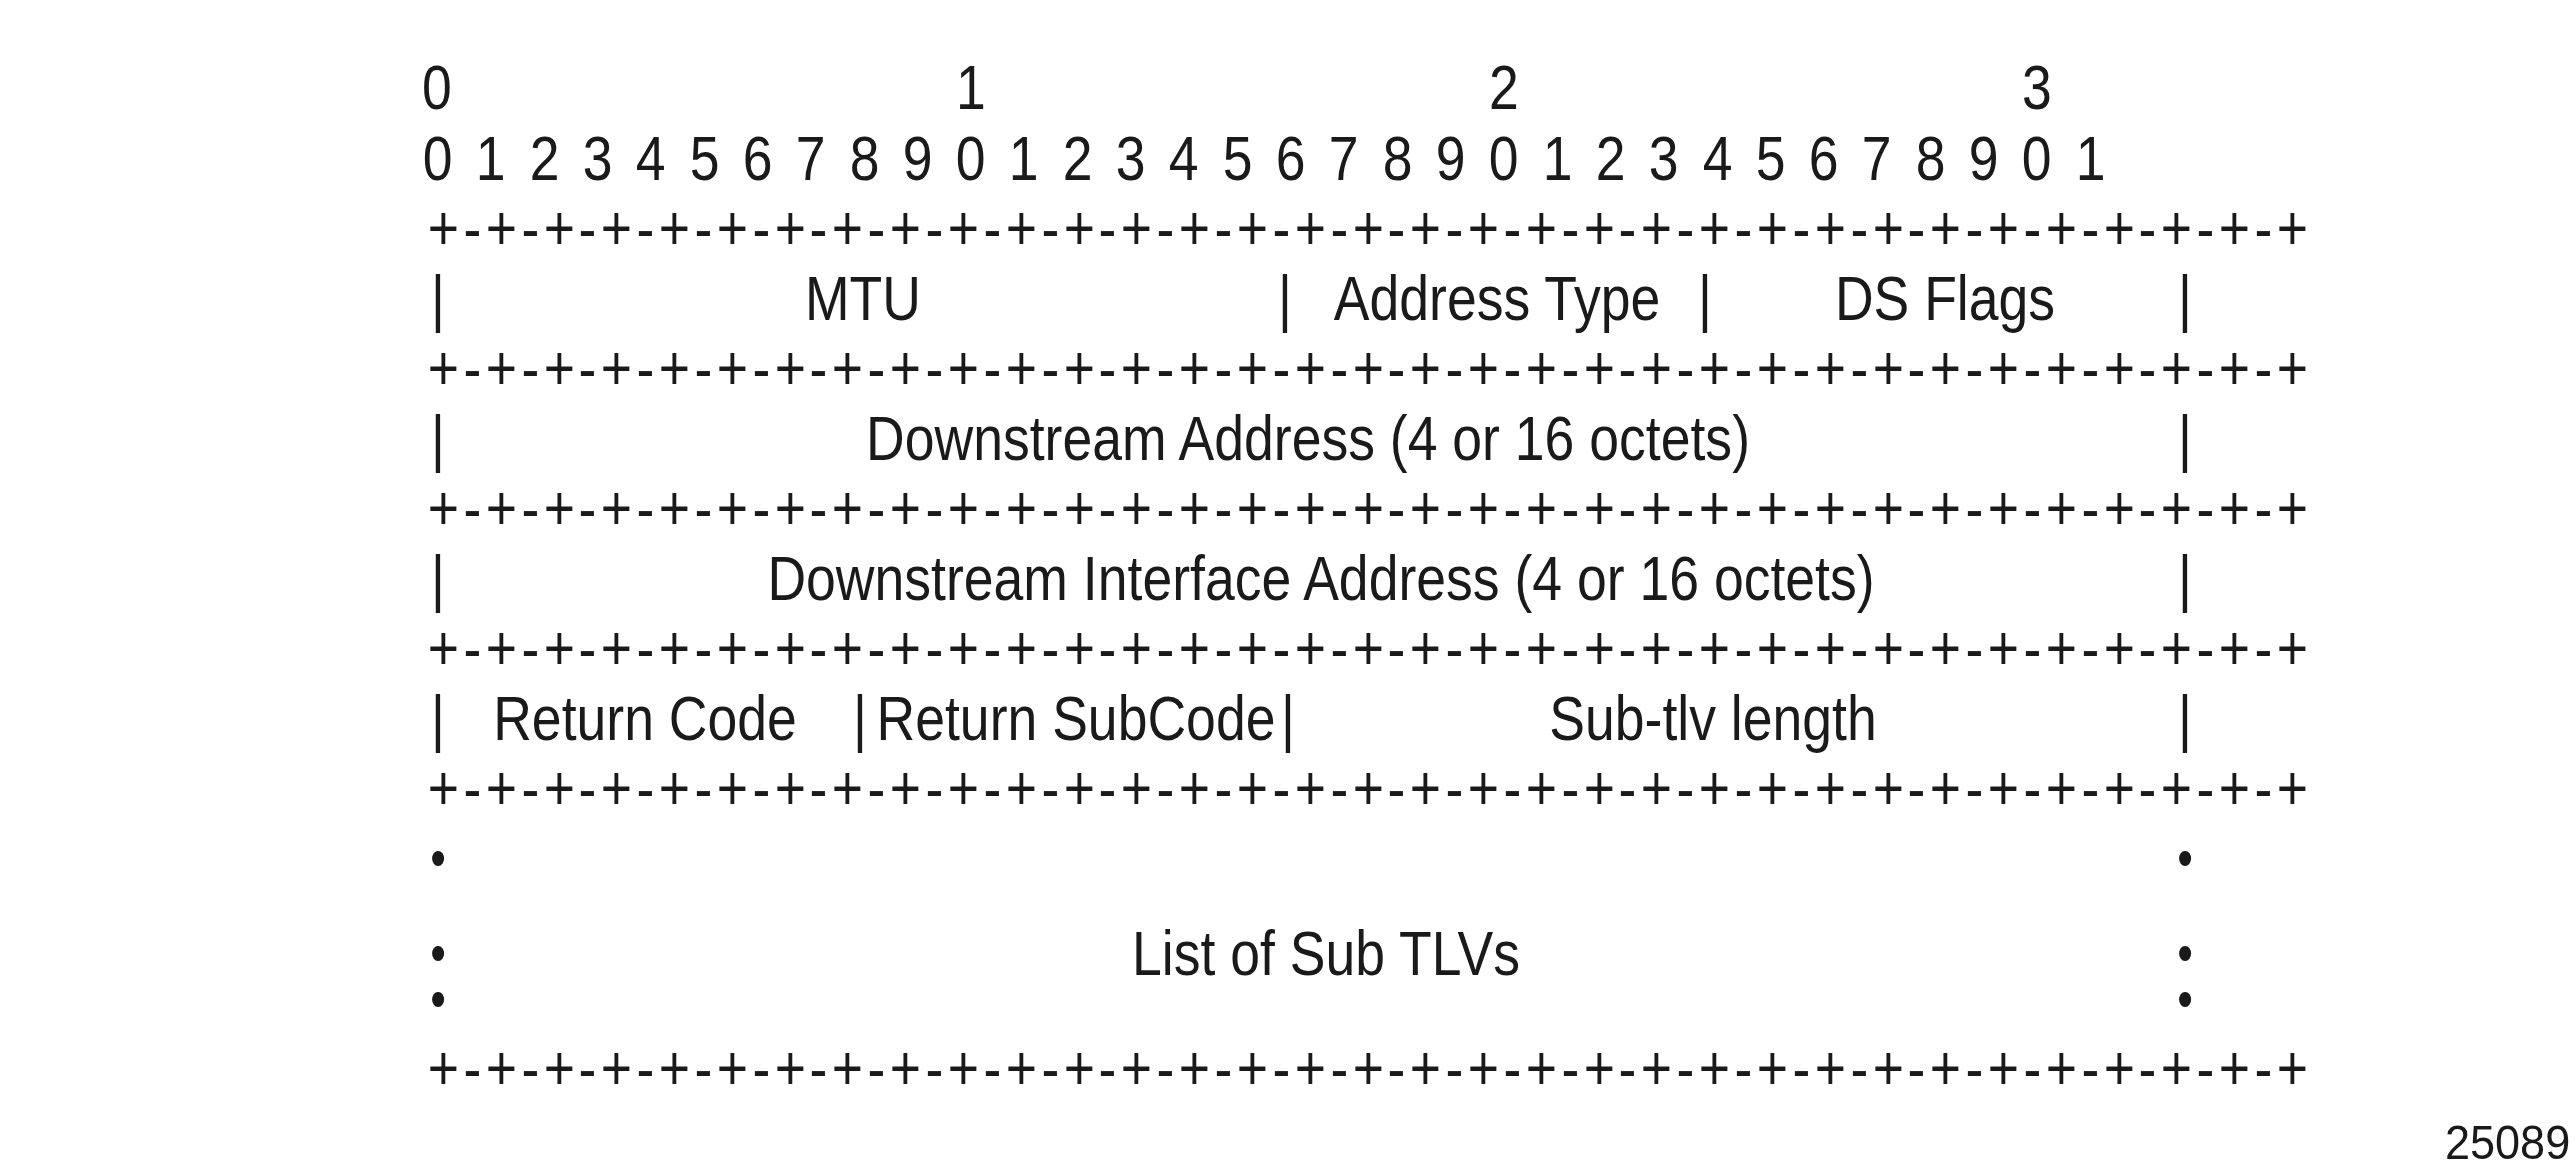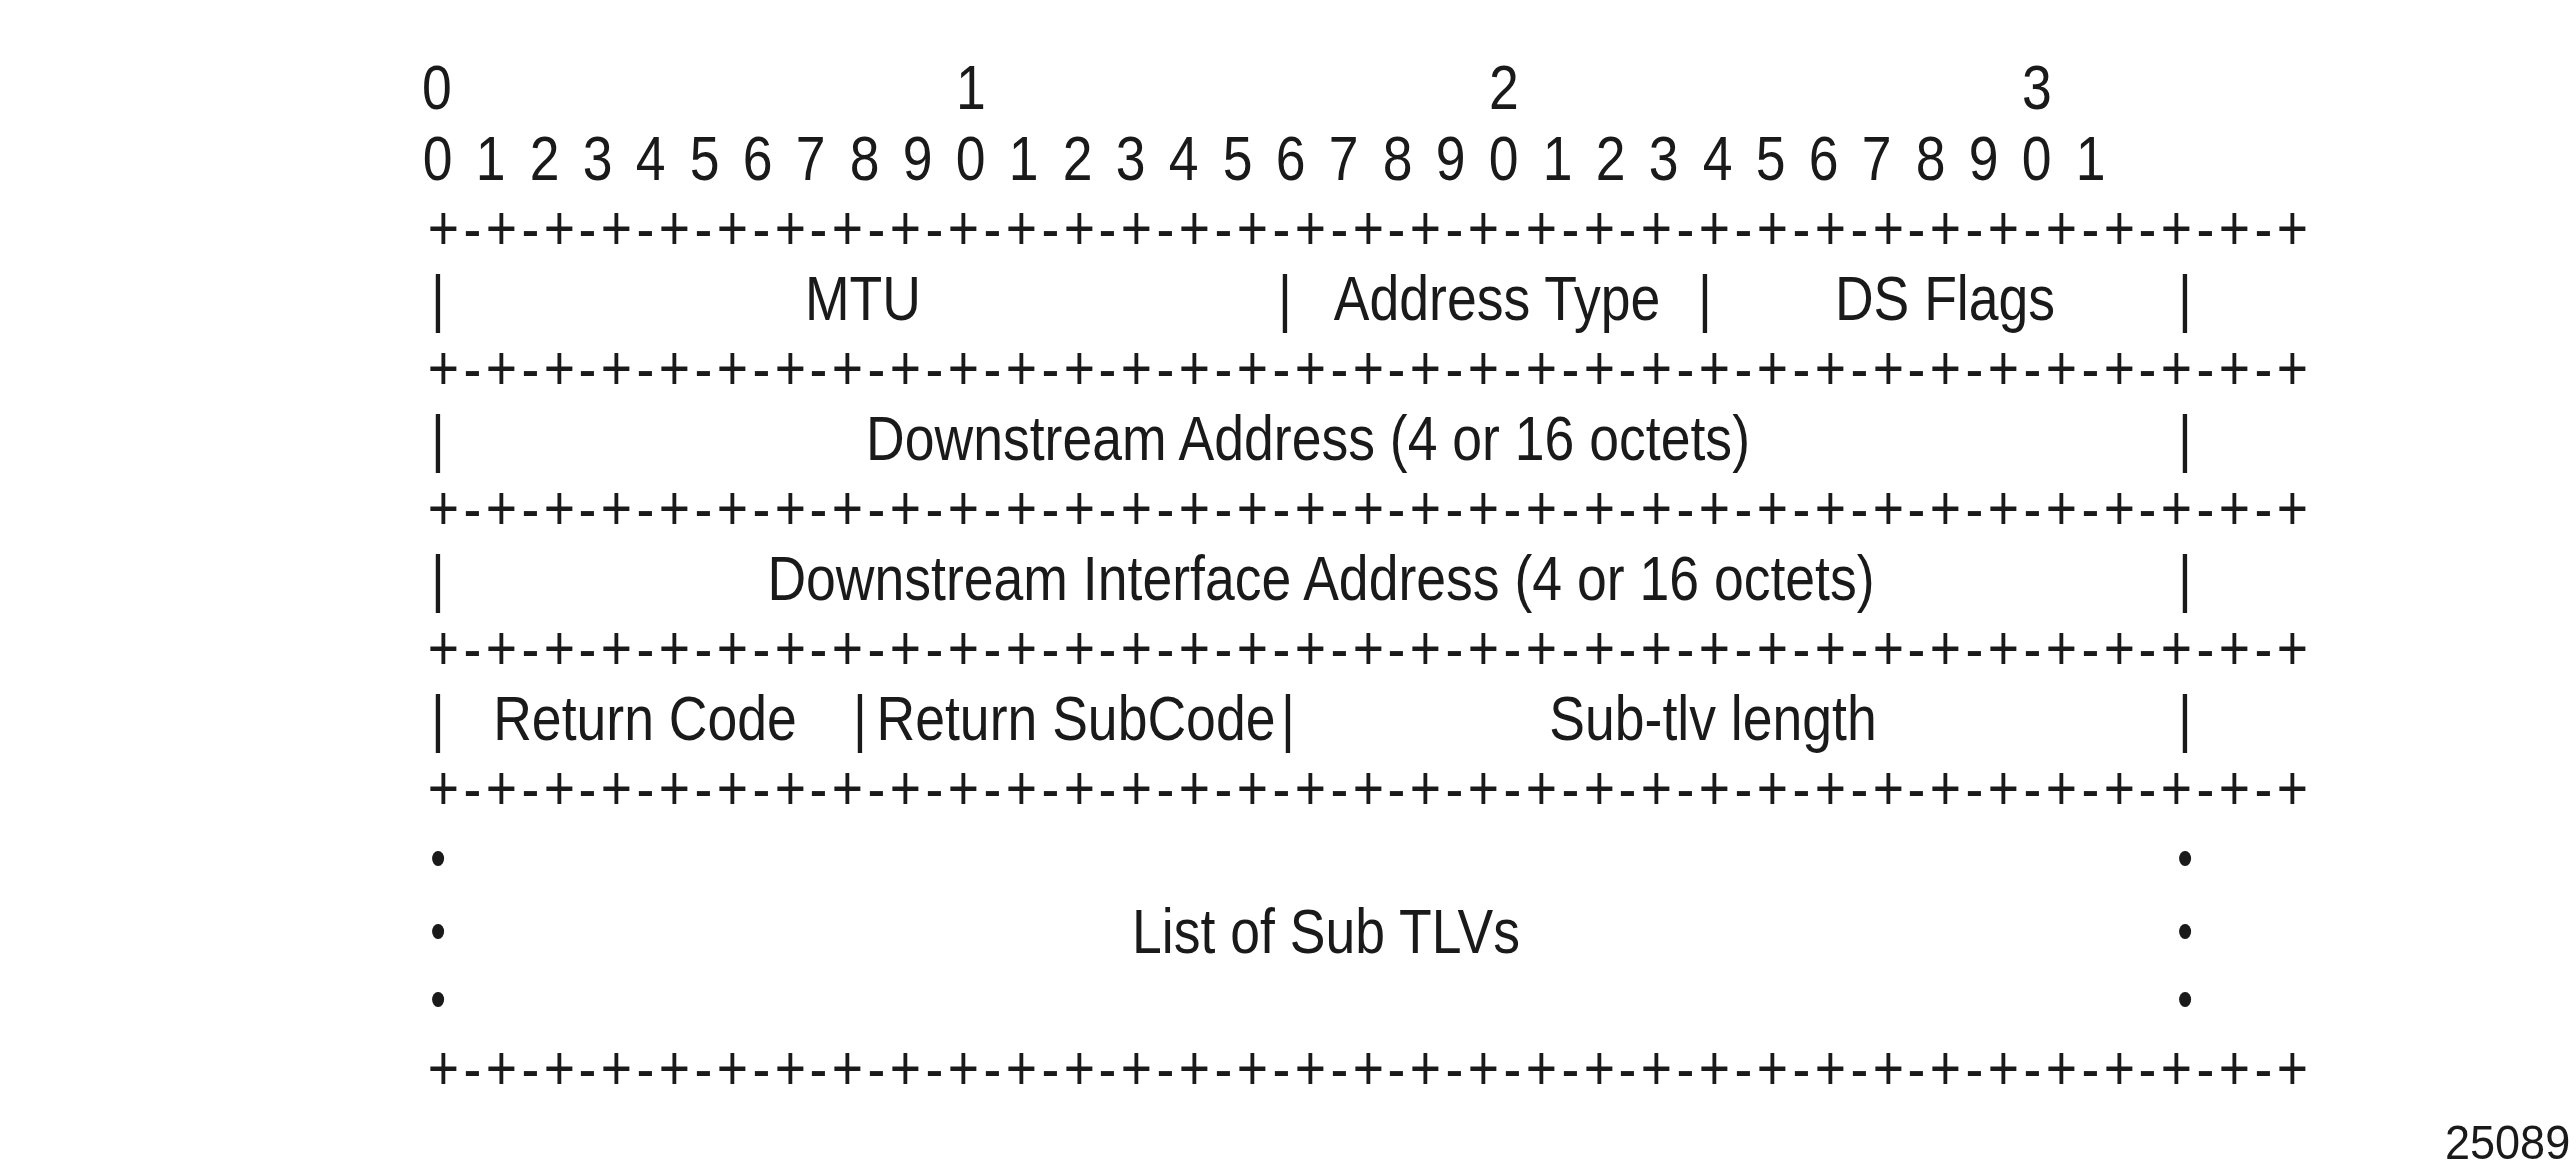--- a/index.html
+++ b/index.html
@@ -556,21 +556,21 @@
     <span class="g" style="left:1076px">Return SubCode</span>
     <span class="g" style="left:1288px">|</span>
     <span class="g" style="left:1713px">Sub-tlv length</span>
     <span class="g" style="left:2185px">|</span>
   </div>
 
   <div class="line" style="top:823px">
     <span class="dot" style="left:438px"></span>
     <span class="dot" style="left:2185px"></span>
   </div>
-  <div class="line" style="top:896px">
+  <div class="line" style="top:918px">
     <span class="dot" style="left:438px"></span>
     <span class="g" style="left:1326px">List of Sub TLVs</span>
     <span class="dot" style="left:2185px"></span>
   </div>
   <div class="line" style="top:964px">
     <span class="dot" style="left:438px"></span>
     <span class="dot" style="left:2185px"></span>
   </div>
 
   <div class="fig">25089</div>

